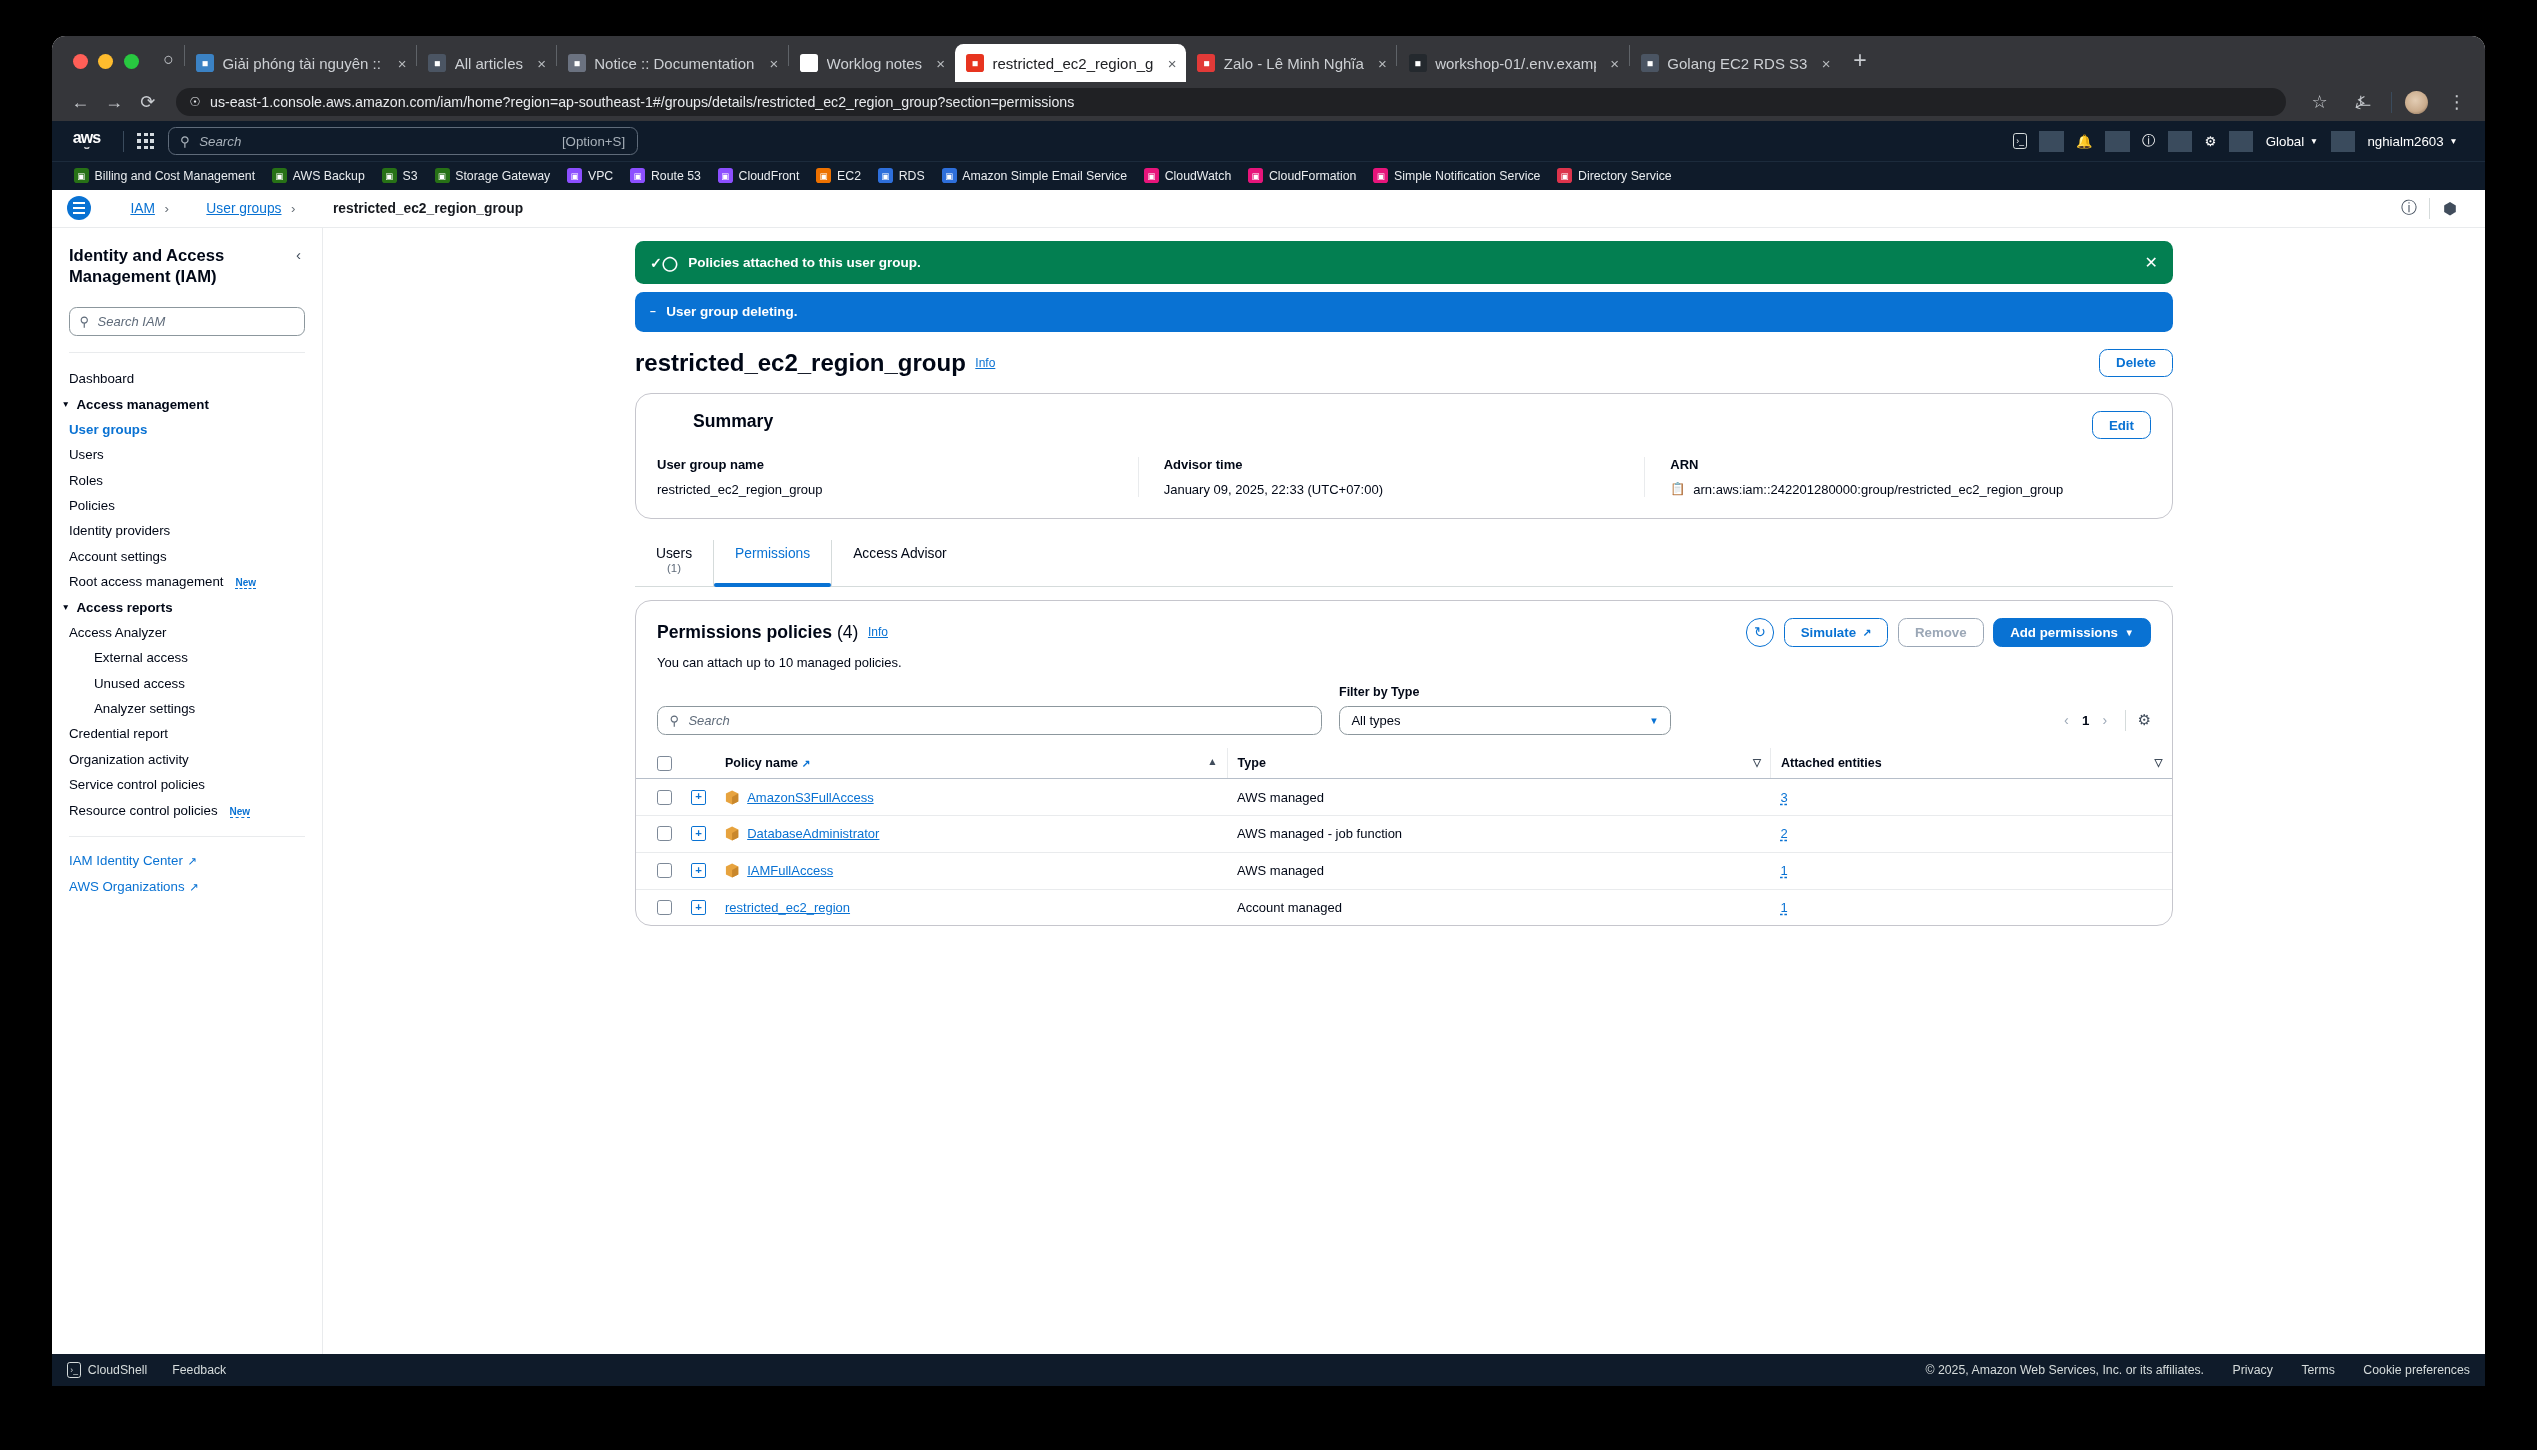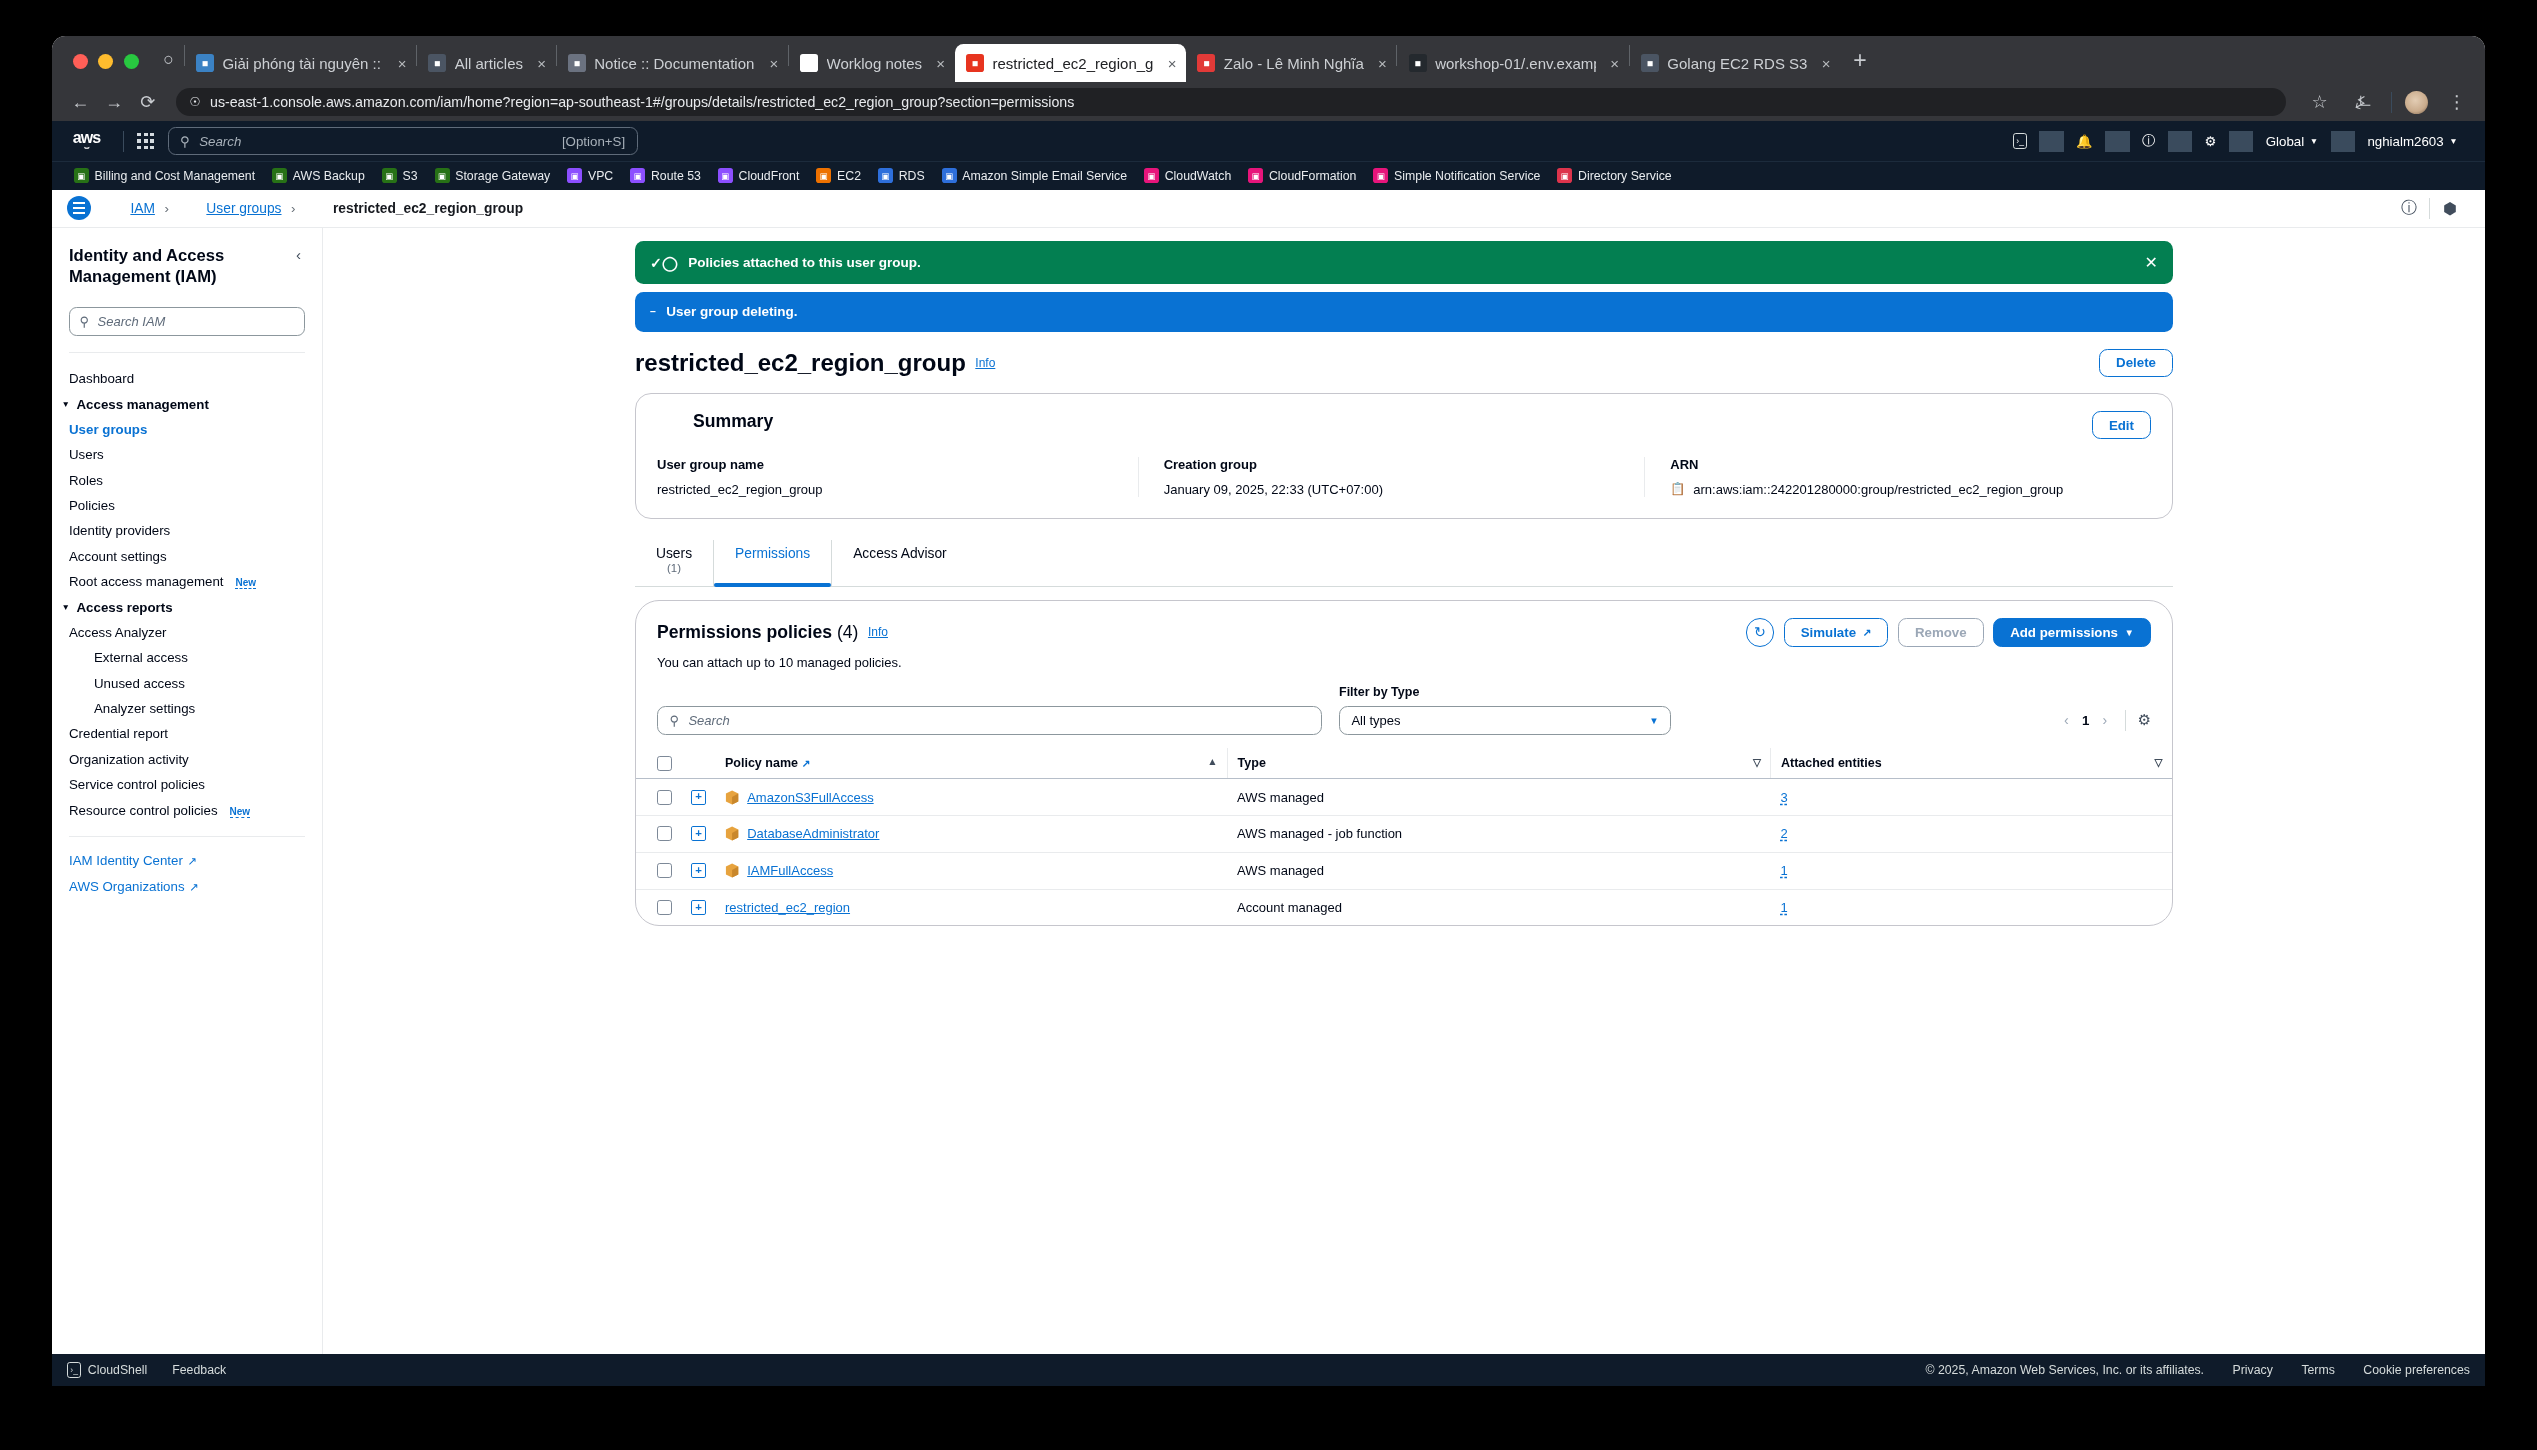--- a/index.html
+++ b/index.html
@@ -179,21 +179,21 @@
   .tabitem { padding: 5.7px 21px 11.4px 21px; font-size: 13.8px; color: #000716;
              position: relative; text-align: center; }
   .tabitem + .tabitem { border-left: 0.9px solid #d5dbdb; }
   .tabitem .sub { display: block; font-size: 11.4px; color: #5f6b7a; margin-top: 1.9px; }
   .tabitem.active { color: #0972d3; font-weight: normal; }
   .tabitem.active::after { content: ""; position: absolute; left: 0; right: 0; bottom: -0.9px;
                            height: 3.8px; background: #0972d3; border-radius: 1.9px; }
 
   
   .pcard { max-width: 1538px; margin: 13.3px auto 0 auto; background: #fff;
-           border: 0.9px solid #c6c6cd; border-radius: 24px; padding: 17px 0 0 0; }
+           border: 0.9px solid #c6c6cd; border-radius: 16px; padding: 17px 0 0 0; }
   .pcard-head { display: flex; align-items: center; padding: 0 21px; }
   .pcard-head h3 { font-size: 17.6px; color: #000716; font-weight: bold; }
   .pcard-head .count { font-weight: normal; }
   .pcard-actions { margin-left: auto; display: flex; align-items: center; gap: 9.5px; }
   .refresh-btn { width: 28.5px; height: 28.5px; border: 0.9px solid #0972d3; border-radius: 50%;
      color: #0972d3; display:flex; align-items:center; justify-content:center; font-size: 14.2px; }
   .pcard-note { padding: 8.5px 21px 0 21px; font-size: 13px; color: #000716; }
 
   .filters { display: flex; align-items: flex-end; gap: 17px; padding: 15px 21px 0 21px; }
   .fsearch { flex: 1; max-width: 665px; height: 29px; border: 0.9px solid #8c979d;
@@ -527,21 +527,21 @@
             </div>
           </div>
           <div class="sum-grid" id="summary-grid">
               <div class="sum-col">
                 <div class="sum-label">User group name</div>
                 <div class="sum-val">
                   <span>restricted_ec2_region_group</span>
                 </div>
               </div>
               <div class="sum-col">
-                <div class="sum-label">Creation group</div>
+                <div class="sum-label">Advisor time</div>
                 <div class="sum-val">
                   <span>January 09, 2025, 22:33 (UTC+07:00)</span>
                 </div>
               </div>
               <div class="sum-col">
                 <div class="sum-label">ARN</div>
                 <div class="sum-val">
                   <span class="copy-ico">📋</span>
                   <span>arn:aws:iam::242201280000:group/restricted_ec2_region_group</span>
                 </div>

